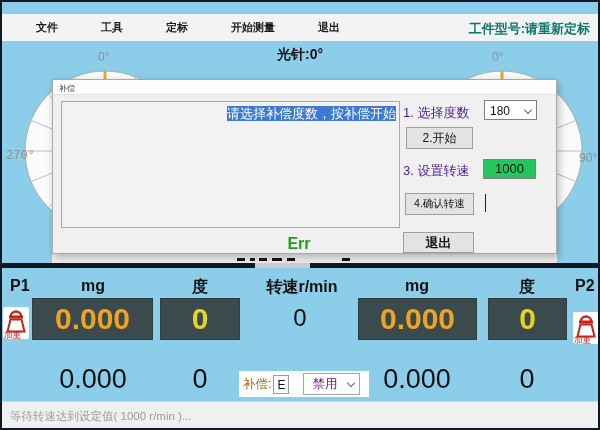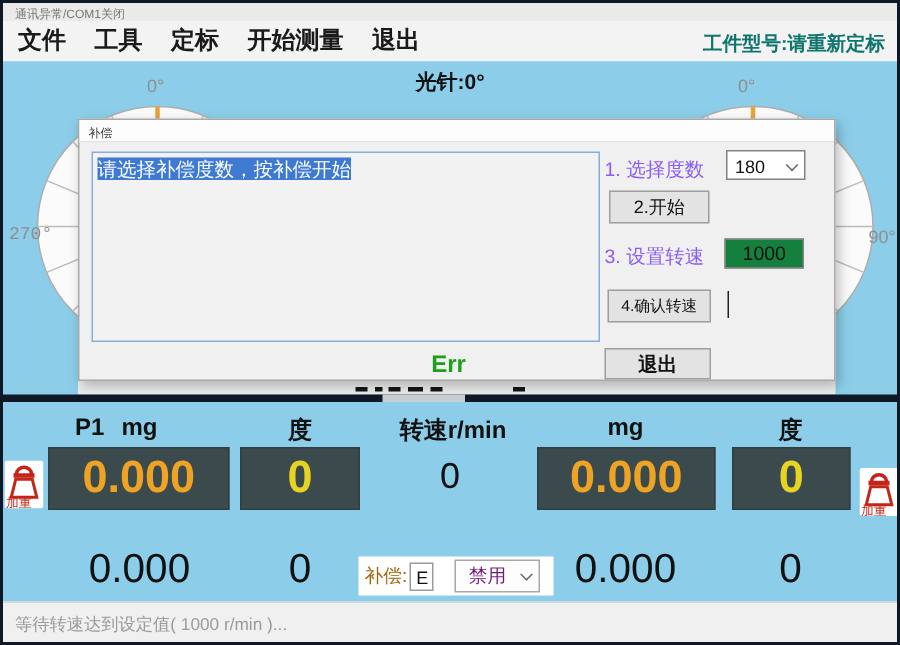--- a/index.html
+++ b/index.html
@@ -3,61 +3,61 @@
 <meta charset="utf-8">
 <style>
   * { margin:0; padding:0; box-sizing:border-box; }
   html,body { width:600px; height:430px; font-family:"Liberation Sans", sans-serif; }
   #app { position:relative; width:600px; height:430px; border:2px solid #101826; background:#8CCEE9; overflow:hidden; }
 
   
   .titlebar { position:absolute; left:0; top:0; width:596px; height:12px; background:#EAEAEA; }
   .titlebar span { position:absolute; left:8px; top:2px; font-size:8px; color:#777; }
   .menubar { position:absolute; left:0; top:12px; width:596px; height:27px; background:#F3F3F3; display:flex; align-items:center; gap:19px; padding-left:10px; }
-  .menu-item { font-size:16px; font-weight:bold; color:#1a1a1a; cursor:default; }
+  .menu-item { font-size:11px; font-weight:bold; color:#1a1a1a; cursor:default;margin-left:24px; }
   .menu-right { position:absolute; right:8px; top:6px; font-size:13px; font-weight:bold; color:#0f766e; }
 
   
   .sky { position:absolute; left:0; top:39px; width:596px; height:222px; background:#8CCEE9; }
   .pointer-label { position:absolute; left:0; top:5px; width:100%; text-align:center; font-size:14px; font-weight:bold; color:#111; }
   svg.dial { position:absolute; top:25px; }
   .deg-label { position:absolute; font-size:12px; color:#8E8E8E; }
 
   
   .dialog { position:absolute; left:50px; top:38px; width:505px; height:175px; background:#F0F0F0; border:1px solid #A9A9A9; box-shadow:2px 3px 8px rgba(0,0,0,.25); }
   .dlg-title { position:absolute; left:0; top:0; width:100%; height:15px; background:#FDFDFD; border-bottom:1px solid #E2E2E2; }
   .dlg-title span { position:absolute; left:6px; top:3px; font-size:8px; color:#333; }
-  .dlg-msgbox { position:absolute; left:8px; top:21px; width:339px; height:127px; background:#F2F2F2; border:1px solid #86AFD9; padding:2px 3px; }
+  .dlg-msgbox { position:absolute; left:8px; top:21px; width:339px; height:127px; background:#F2F2F2; border:1px solid #86AFD9; padding:2px 3px;text-align:right; }
   .dlg-msgbox .sel { background:#3E79D2; color:#fff; font-size:13px; line-height:16px; }
-  .dlg-label { position:absolute; font-size:13px; color:#8b5cf6; }
+  .dlg-label { position:absolute; font-size:13px; color:#4c1d95; }
   .l1 { left:350px; top:24px; }
   .l3 { left:350px; top:82px; }
   .dlg-select { position:absolute; left:431px; top:20px; width:53px; height:20px; background:#fff; border:1px solid #818181; font-size:12px; }
   .dlg-select span.val { position:absolute; left:5px; top:3px; color:#111; }
   .chev { position:absolute; right:5px; top:6px; width:6px; height:6px; border-right:1px solid #666; border-bottom:1px solid #666; transform:rotate(45deg); }
   .dlg-btn { position:absolute; background:#E3E3E3; border:1px solid #9E9E9E; color:#111; cursor:default; }
   .b-start { left:353px; top:47px; width:67px; height:22px; font-size:12px; font-weight:normal; }
   .b-confirm { left:352px; top:113px; width:69px; height:22px; font-size:10.5px; }
   .b-exit { left:350px; top:152px; width:71px; height:21px; font-size:13px; font-weight:bold; }
-  .dlg-input { position:absolute; left:430px; top:79px; width:53px; height:20px; background:#15803d; border:1px solid #818181; text-align:center; font-size:13px; line-height:18px; color:#111; }
+  .dlg-input { position:absolute; left:430px; top:79px; width:53px; height:20px; background:#22c55e; border:1px solid #818181; text-align:center; font-size:13px; line-height:18px; color:#111; }
   .caret { position:absolute; left:432px; top:114px; width:1px; height:18px; background:#222; }
   .err { position:absolute; left:246px; top:155px; transform:translateX(-50%); font-size:16px; font-weight:bold; color:#1CA01C; }
 
   
   .sliver { position:absolute; left:50px; top:213px; width:505px; height:9px; background:#EDEDED; }
   .dash { position:absolute; top:4px; height:3px; background:#151515; }
 
   
   .darkband { position:absolute; left:0; top:261px; width:596px; height:5px; background:#101826; }
   .peek { position:absolute; left:253px; top:0; width:55px; height:5px; background:#C7CDD2; }
 
   
   .panel { position:absolute; left:0; top:266px; width:596px; height:133px; background:#8CCEE9; }
   .hdr { position:absolute; top:9px; font-size:16px; font-weight:bold; color:#111; transform:translateX(-50%); white-space:nowrap; }
-  .hdr.edge { transform:none;margin-left:40px; }
+  .hdr.edge { transform:none; }
   .dbox { position:absolute; top:30px; height:42px; background:#3B4A4C; border:1px solid #313E40; text-align:center; font-size:30px; font-weight:bold; line-height:40px; }
   .dbox.orange { color:#EFA325; }
   .dbox.yellow { color:#E6D322; }
   .speed-val { position:absolute; left:298px; top:36px; transform:translateX(-50%); font-size:24px; color:#111; }
   .wicon { position:absolute; width:26px; height:32px; }
   .r2 { position:absolute; top:96px; transform:translateX(-50%); font-size:27px; color:#111; }
   .comp { position:absolute; left:237px; top:103px; width:130px; height:26px; background:#fff; display:flex; align-items:center; padding-left:4px; }
   .comp-label { font-size:12.5px; color:#a16207; }
   .comp-mode { width:16px; height:19px; border:1px solid #9A9A9A; background:#fff; font-size:12px; text-align:center; line-height:18px; margin-left:2px; color:#111; }
   .comp-select { position:relative; width:57px; height:22px; border:1px solid #A8A8A8; background:#FDFDFD; margin-left:14px; font-size:12.5px; }
@@ -65,23 +65,20 @@
 
   
   .statusbar { position:absolute; left:0; top:399px; width:596px; height:27px; background:#F0F0F0; border-top:1px solid #D8D8D8; }
   .statusbar span { position:absolute; left:8px; top:7px; font-size:11.5px; color:#9A9A9A; }
 </style>
 </head>
 <body>
 
 <div id="app">
 
-  <div class="titlebar">
-    <span>通讯异常/COM1关闭</span>
-  </div>
 
   <div class="menubar">
     <span class="menu-item">文件</span>
     <span class="menu-item">工具</span>
     <span class="menu-item">定标</span>
     <span class="menu-item">开始测量</span>
     <span class="menu-item">退出</span>
     <span class="menu-right">工件型号:请重新定标</span>
   </div>
 

